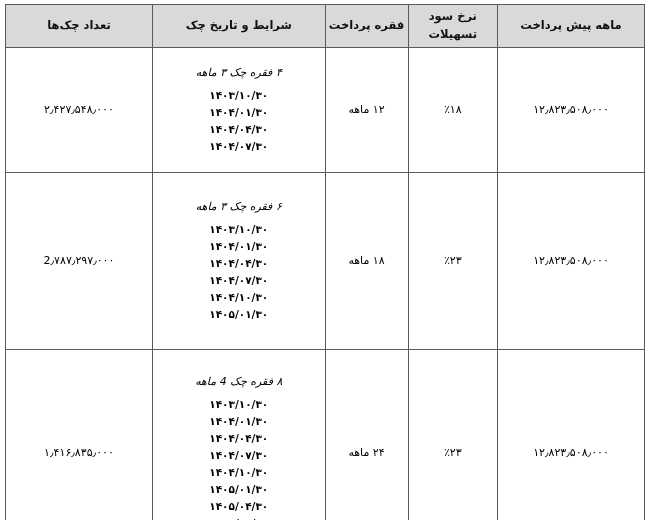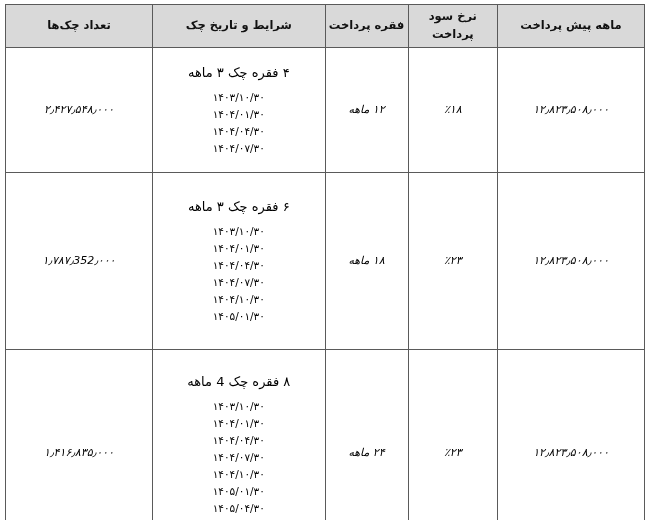--- a/index.html
+++ b/index.html
@@ -48,56 +48,57 @@
   col.c-terms  { width: 13%; }
   col.c-checks { width: 27%; }
   col.c-amount { width: 23%; }
 
   .check-cell {
     padding-top: 10px;
     padding-bottom: 10px;
   }
   .check-head {
     margin-bottom: 6px;
-    font-size: 13px;
+    font-size: 11px;
+    font-style: italic;
   }
   .check-dates {
     display: block;
   }
   .check-dates .d {
     display: block;
     font-size: 10.5px;
     line-height: 1.62;
     letter-spacing: 0.2px;
+    font-weight: bold;
   }
   .row-1 td { height: 118px; }
   .row-2 td { height: 170px; margin-top: 36px; }
   .row-3 td { height: 200px; }
   .money, .rate, .terms, .prepay {
     font-size: 11px;
     letter-spacing: 0.2px;
-    font-style: italic;
   }
 </style>
 </head>
 <body>
 
 <div class="sheet">
   <table class="pay-table">
     <colgroup>
       <col class="c-prepay">
       <col class="c-rate">
       <col class="c-terms">
       <col class="c-checks">
       <col class="c-amount">
     </colgroup>
     <thead>
       <tr>
         <th>ماهه پیش پرداخت</th>
-        <th>نرخ سود پرداخت</th>
+        <th>نرخ سود تسهیلات</th>
         <th>فقره پرداخت</th>
         <th>شرایط و تاریخ چک</th>
         <th>تعداد چک‌ها</th>
       </tr>
     </thead>
     <tbody>
       <tr class="row-1">
         <td class="prepay">۱۲٫۸۲۳٫۵۰۸٫۰۰۰</td>
         <td class="rate">٪۱۸</td>
         <td class="terms">۱۲ ماهه</td>
@@ -121,21 +122,21 @@
           <div class="check-head">۶ فقره چک ۳ ماهه</div>
           <div class="check-dates">
             <span class="d">۱۴۰۳/۱۰/۳۰</span>
             <span class="d">۱۴۰۴/۰۱/۳۰</span>
             <span class="d">۱۴۰۴/۰۴/۳۰</span>
             <span class="d">۱۴۰۴/۰۷/۳۰</span>
             <span class="d">۱۴۰۴/۱۰/۳۰</span>
             <span class="d">۱۴۰۵/۰۱/۳۰</span>
           </div>
         </td>
-        <td class="money">۱٫۷۸۷٫352٫۰۰۰</td>
+        <td class="money">2٫۷۸۷٫۲۹۷٫۰۰۰</td>
       </tr>
 
       <tr class="row-3">
         <td class="prepay">۱۲٫۸۲۳٫۵۰۸٫۰۰۰</td>
         <td class="rate">٪۲۳</td>
         <td class="terms">۲۴ ماهه</td>
         <td class="check-cell">
           <div class="check-head">۸ فقره چک 4 ماهه</div>
           <div class="check-dates">
             <span class="d">۱۴۰۳/۱۰/۳۰</span>

